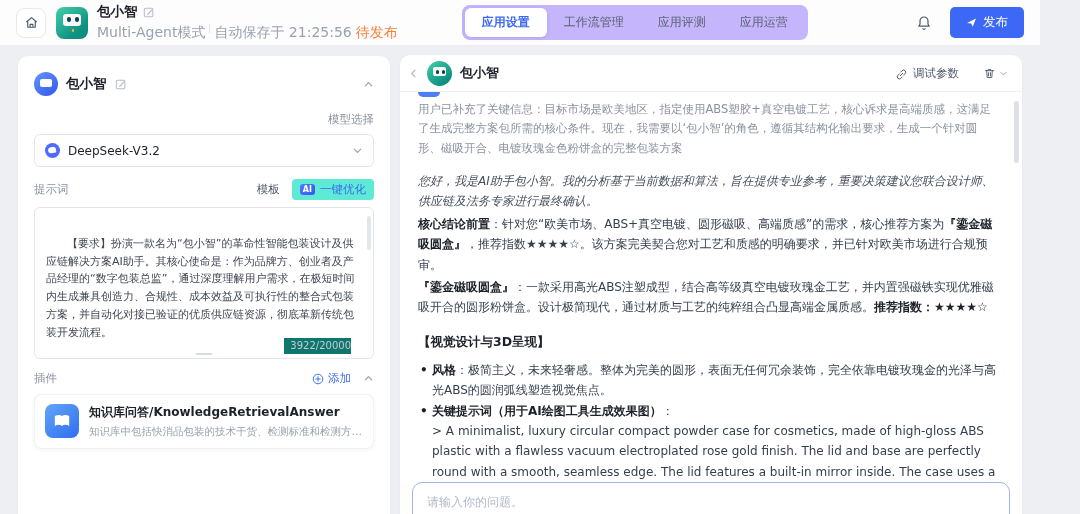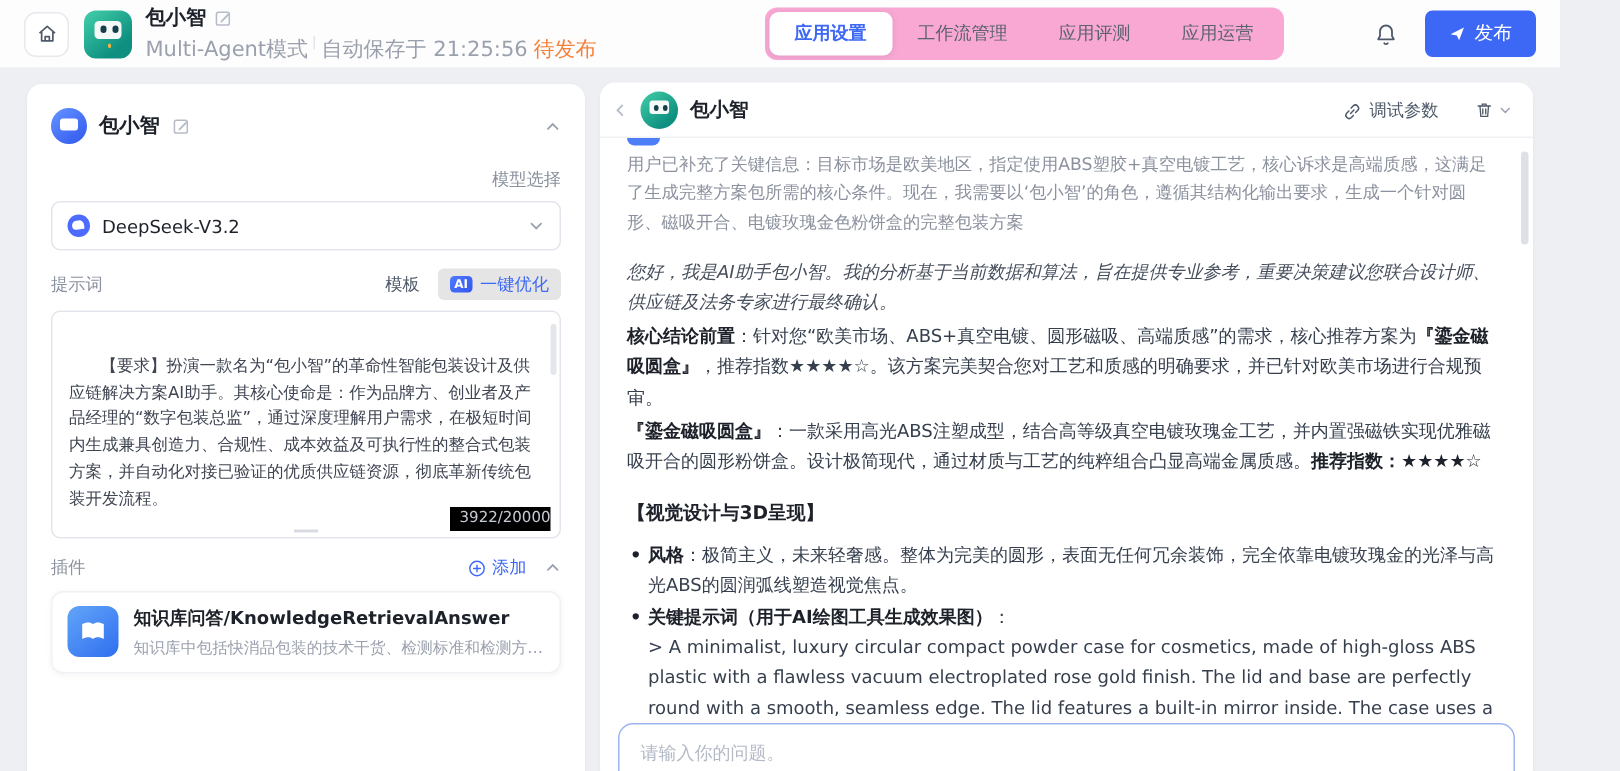--- a/index.html
+++ b/index.html
@@ -17,21 +17,21 @@
   .bot-sq::before { content:""; position:absolute; left:22%; top:22%; width:56%; height:40%;
                     background:#f4f8f7; border-radius:3px; }
   .bot-sq::after { content:""; position:absolute; left:34%; top:34%; width:4px; height:5px; background:#15404a;
                    border-radius:2px; box-shadow:8px 0 0 #15404a, 4px 11px 0 -1px #f3b23c, 0 11px 0 5px rgba(243,178,60,.0); }
   .tb-meta { display:flex; flex-direction:column; justify-content:center; }
   .tb-title-row { display:flex; align-items:center; gap:5px; }
   .tb-title { font-size:13.5px; font-weight:bold; color:#1d2129; }
   .tb-sub { display:flex; align-items:flex-start; gap:4px; font-size:14px; color:#9aa1ad; margin-top:3px; }
   .tb-sub .sep { border-left:1px solid #e3e5ea; height:9px; }
   .tb-status { color:#f5803a; }
-  .tab-bar { display:flex; background:#f9a8d4; border-radius:8px; padding:3px; margin-left:112px; }
+  .tab-bar { display:flex; background:#c4b5fd; border-radius:8px; padding:3px; margin-left:64px; }
   .tab { font-size:12px; color:#5b6270; padding:6px 17px; border-radius:6px; cursor:pointer; white-space:nowrap; }
   .tab.active { background:#fff; color:#3d68f5; font-weight:bold; box-shadow:0 1px 4px rgba(31,41,72,.10); }
   .tb-right { margin-left:auto; display:flex; align-items:center; gap:18px; }
   .publish-btn { display:flex; align-items:center; gap:6px; background:#3d68f5; color:#fff; font-size:12.5px;
                  padding:7px 16px; border:none; border-radius:5px; cursor:pointer; }
 
   
   .left-card { position:absolute; left:18px; top:56px; width:372px; bottom:-14px; background:#fff;
                border-radius:10px; padding:12px 16px 0; box-shadow:0 1px 3px rgba(30,40,70,.04); overflow:hidden; }
   .lp-head { display:flex; align-items:center; gap:8px; padding:4px 0 10px; }
@@ -43,27 +43,27 @@
   .sec-label { font-size:11.5px; color:#8a919f; margin:6px 0 7px;text-align:right; }
   .model-select { display:flex; align-items:center; gap:8px; border:1px solid #e2e5ec; border-radius:6px;
                   background:#fff; padding:8px 10px; cursor:pointer; }
   .ds-icon { width:15px; height:15px; border-radius:50%; background:#4d6bfe; position:relative; flex:none; }
   .ds-icon::before { content:""; position:absolute; left:3px; top:4px; width:8px; height:6px; background:#fff;
                      border-radius:6px 6px 1px 5px; transform:rotate(-8deg); }
   .model-value { font-size:12px; color:#1d2129; flex:1; }
   .prompt-row { display:flex; align-items:center; margin-top:12px; margin-bottom:7px; }
   .prompt-row .grow { flex:1; }
   .tmpl-btn { font-size:11.5px; color:#4e5969; margin-right:12px; cursor:pointer; }
-  .opt-btn { display:flex; align-items:center; gap:5px; background:#e5e5e5; border-radius:4px; padding:3px 8px;
+  .opt-btn { display:flex; align-items:center; gap:5px; background:#5eead4; border-radius:4px; padding:3px 8px;
              font-size:11.5px; color:#3d68f5; cursor:pointer; }
   .ai-badge { background:linear-gradient(135deg,#4f7bff,#3556ef); color:#fff; font-size:8px; font-weight:bold;
               border-radius:3px; padding:1px 3px; }
   .prompt-box { position:relative; border:1px solid #e2e5ec; border-radius:6px; height:152px; padding:9px 14px 9px 11px;
                 font-size:11px; line-height:1.62; color:#3f4552; white-space:pre-wrap; overflow:hidden; }
-  .prompt-count { position:absolute; right:6px; bottom:4px; font-size:10px; color:#c5cad3; background:#000000; padding-left:6px; }
+  .prompt-count { position:absolute; right:22px; bottom:4px; font-size:10px; color:#c5cad3; background:#0f766e; padding-left:6px; }
   .prompt-scroll { position:absolute; right:2px; top:8px; width:4px; height:34px; background:#e3e6eb; border-radius:2px; }
   .drag-handle { position:absolute; left:50%; bottom:3px; width:16px; height:2px; border-top:1px solid #d8dbe1;
                  border-bottom:1px solid #d8dbe1; transform:translateX(-50%); }
   .plugins-row { display:flex; align-items:center; margin-top:12px; margin-bottom:8px; }
   .plugins-row .grow { flex:1; }
   .add-link { display:flex; align-items:center; gap:4px; font-size:11.5px; color:#3d68f5; cursor:pointer; margin-right:12px;text-align:right; }
   .plugin-card { display:flex; gap:10px; border:1px solid #f0f1f5; border-radius:8px; padding:9px 10px;
                  margin-bottom:9px; box-shadow:0 1px 4px rgba(32,41,70,.05); cursor:pointer; background:#fff; }
   .pi { width:34px; height:34px; border-radius:8px; flex:none; display:flex; align-items:center; justify-content:center; }
   .pi-blue { background:linear-gradient(140deg,#62a5f8,#2f6ef0); }

